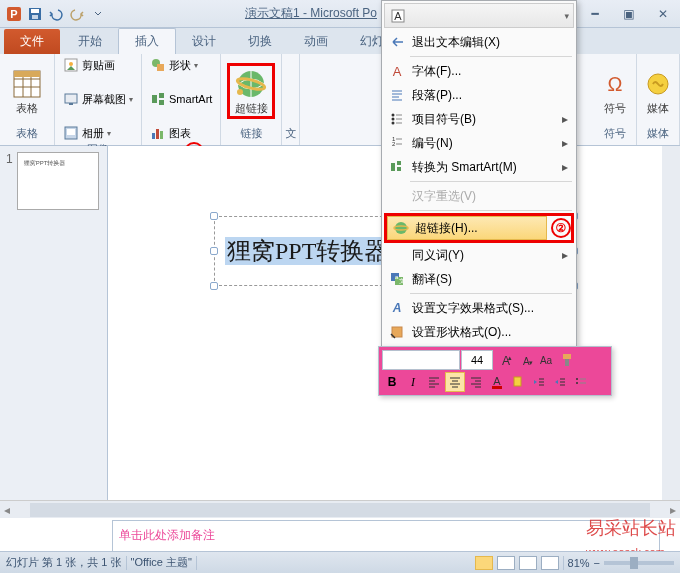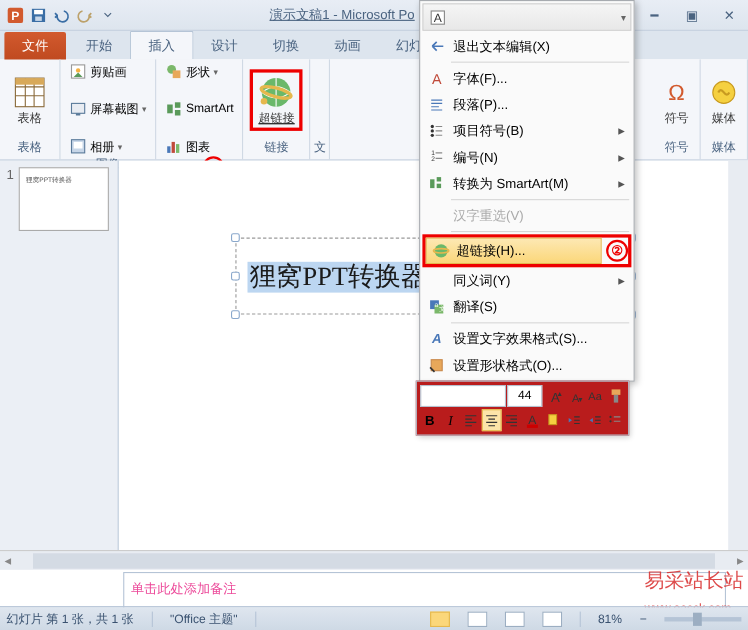--- a/index.html
+++ b/index.html
@@ -22,21 +22,21 @@
 
 .ribbon { height: 92px; background: #f4f6fa; border-bottom: 1px solid #b5c4d6; display: flex; }
 .group { border-right: 1px solid #d0d9e4; padding: 2px 6px; display: flex; flex-direction: column; align-items: center; }
 .group-content { flex: 1; display: flex; align-items: center; gap: 4px; }
 .group-label { font-size: 11px; color: #4a6380; padding-bottom: 2px; }
 .big-btn { display: flex; flex-direction: column; align-items: center; width: 42px; gap: 2px; cursor: pointer; padding: 2px; }
 .big-btn .icon-slot { width: 32px; height: 32px; display: flex; align-items: center; justify-content: center; }
 .big-btn .lbl { font-size: 11px; color: #3a3a3a; text-align: center; line-height: 12px; white-space: nowrap; }
 .small-btn-col { display: flex; flex-direction: column; gap: 16px; }
 .small-btn { display: flex; align-items: center; gap: 3px; font-size: 11px; cursor: pointer; padding: 1px 2px; white-space: nowrap; }
-.hyperlink-highlight { border: 3px solid #ee0000; padding: 0; text-decoration: underline; }
+.hyperlink-highlight { border: 3px solid #ee0000; padding: 0; }
 .red-circle { display: inline-flex; width: 20px; height: 20px; border: 2px solid #ee0000; border-radius: 50%; color: #ee0000; align-items: center; justify-content: center; font-weight: bold; font-size: 14px; }
 
 
 .main { display: flex; height: 354px; }
 .slide-panel { width: 108px; background: #ebeff5; border-right: 1px solid #b5c4d6; padding: 6px; }
 .thumb-wrap { display: flex; gap: 4px; }
 .thumb-num { color: #666; font-size: 12px; }
 .thumb { width: 82px; height: 58px; background: #fff; border: 1px solid #aaa; padding: 6px; }
 .thumb-text { font-size: 6px; color: #555; }
 .canvas { flex: 1; background: #fff; position: relative; padding-top: 70px; }
@@ -59,31 +59,31 @@
 .cm-item { display: flex; align-items: center; height: 24px; padding: 0 6px 0 28px; position: relative; cursor: pointer; }
 .cm-item .cm-icon { position: absolute; left: 4px; width: 18px; height: 18px; display: flex; align-items: center; justify-content: center; }
 .cm-item.disabled { color: #aaa; cursor: default; }
 .cm-sep { height: 1px; background: #d6d6d6; margin: 2px 2px 2px 26px; }
 .cm-arrow { margin-left: auto; color: #555; }
 .cm-hyperlink-box { border: 3px solid #ee0000; display: flex; align-items: center; }
 .cm-hyperlink-box .cm-item { flex: 1; background: linear-gradient(#fde8b3, #fbd77a); border: 1px solid #e5b84d; padding-left: 27px; }
 .cm-circle2 { color: #ee0000; font-weight: bold; border: 2px solid #ee0000; border-radius: 50%; width: 20px; height: 20px; display: inline-flex; align-items: center; justify-content: center; margin-left: 4px; }
 
 
-.mini-tb { position: absolute; top: 346px; left: 378px; width: 194px; background: #b91c1c; border: 1px solid #b5c0ce; box-shadow: 2px 2px 5px rgba(0,0,0,0.2); padding: 3px; display: flex; flex-direction: column; gap: 2px; }
+.mini-tb { position: absolute; top: 346px; left: 378px; width: 234px; background: #ec4899; border: 1px solid #b5c0ce; box-shadow: 2px 2px 5px rgba(0,0,0,0.2); padding: 3px; display: flex; flex-direction: column; gap: 2px; }
 .mini-row { display: flex; gap: 1px; align-items: center; }
 .mini-input { height: 20px; border: 1px solid #b5c0ce; background: #fff; font-size: 11px; padding: 0 3px; }
 .mini-btn { width: 20px; height: 20px; display: flex; align-items: center; justify-content: center; cursor: pointer; border: 1px solid transparent; }
 
 
 .hscroll { height: 18px; background: #e8ecf2; border-top: 1px solid #ccc; display: flex; align-items: center; }
 .hsbar { flex: 1; height: 14px; background: #d4dbe4; margin: 0 16px; position: relative; }
 .vscroll { position: absolute; right: 0; top: 146px; width: 18px; height: 354px; background: #e8ecf2; }
 .notes { height: 36px; border: 1px solid #b5c4d6; margin: 2px 20px 0 112px; background: #fff; padding: 6px; color: #ec4899; position: relative; }
-.statusbar { position: absolute; bottom: 0; left: 0; right: 0; height: 22px; background: linear-gradient(#dfe6ef, #ced9e5); border-top: 1px solid #b5c4d6; display: flex; align-items: center; padding: 0 6px; font-size: 11px; color: #3a5270; gap: 16px; }
+.statusbar { position: absolute; bottom: 0; left: 0; right: 0; height: 22px; background: linear-gradient(#dfe6ef, #ced9e5); border-top: 1px solid #b5c4d6; display: flex; align-items: center; padding: 0 6px; font-size: 11px; color: #3a5270; gap: 4px; }
 .statusbar .sep { width: 1px; height: 14px; background: #b5c4d6; }
 .statusbar .zoom-slider { width: 70px; height: 4px; background: #b5c4d6; position: relative; }
 .statusbar .zoom-thumb { position: absolute; left: 26px; top: -4px; width: 8px; height: 12px; background: #9caec2; }
 .watermark { position: absolute; right: 4px; bottom: 12px; color: #d82c2c; font-family: KaiTi, serif; font-size: 18px; opacity: 0.85; }
 .view-btn { width: 18px; height: 14px; background: #fff; border: 1px solid #9caec2; }
 .view-btn.active { background: #fbd77a; border-color: #e5b84d; }
 
 svg { display: block; }
 </style>
 </head>

